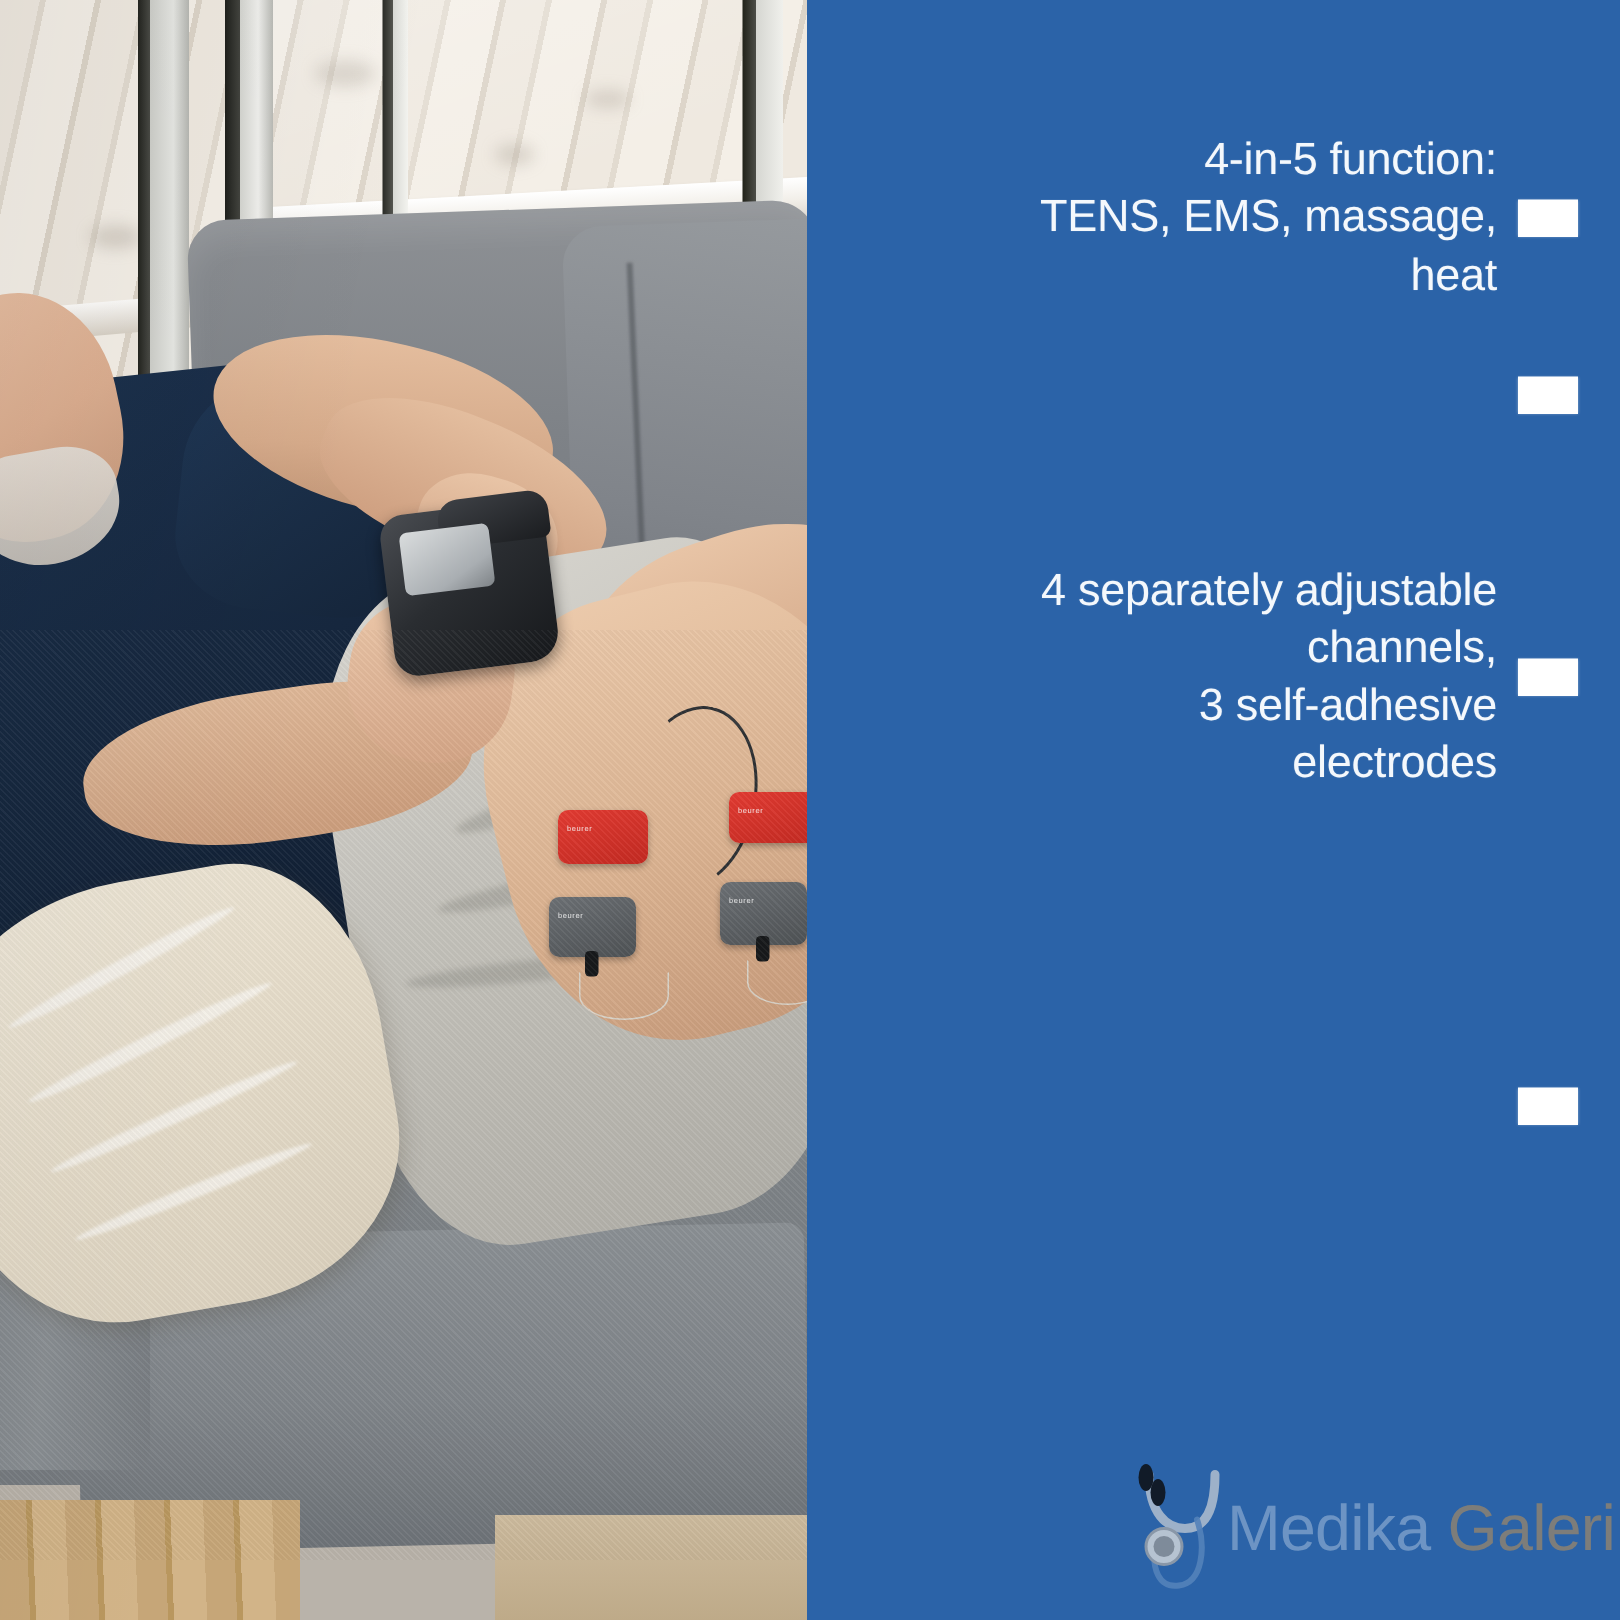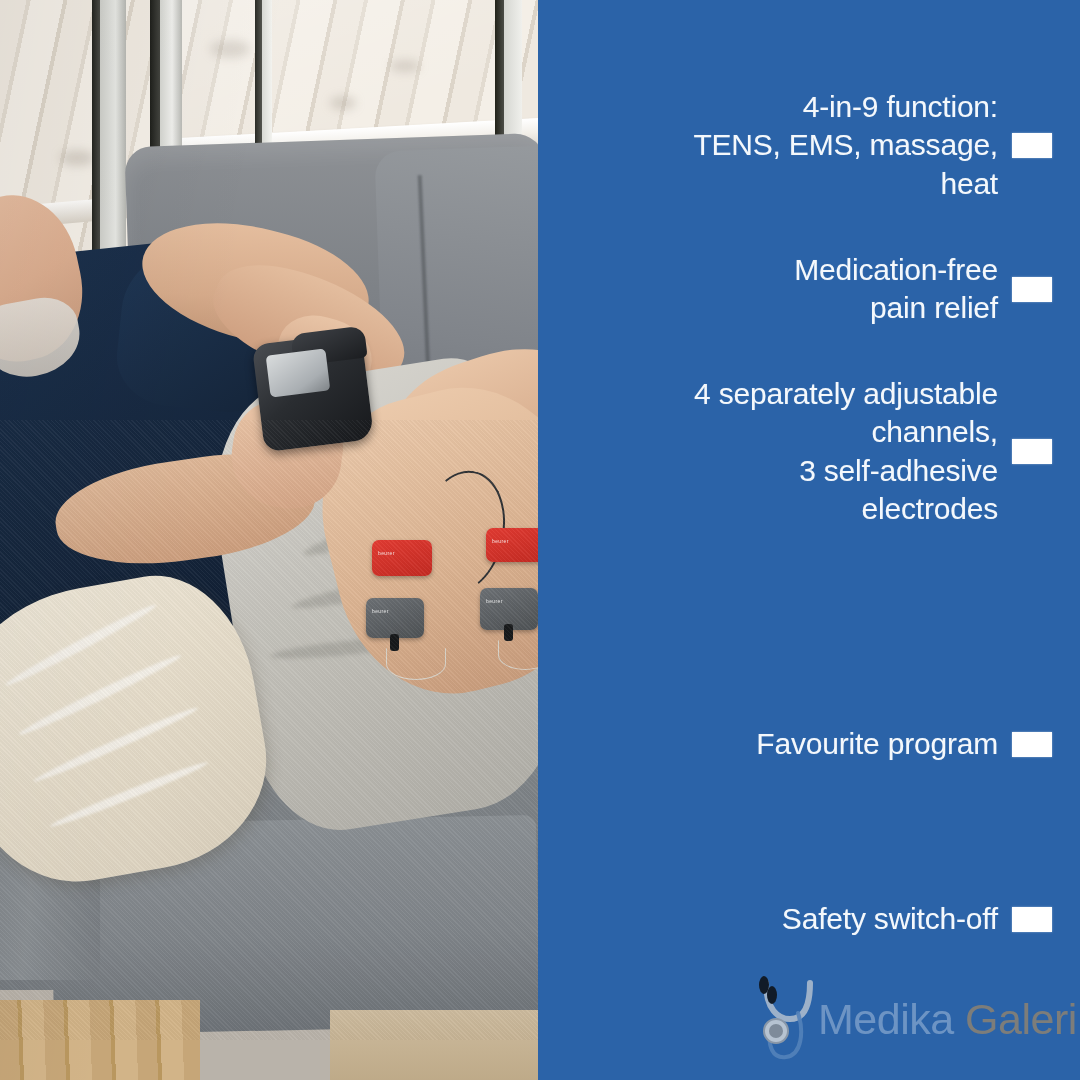--- a/index.html
+++ b/index.html
@@ -473,51 +473,44 @@
     <div class="pillow-ruffle" style="left:26px;top:740px;width:180px;height:9px;transform:rotate(-24deg);"></div>
     <div class="pillow-ruffle" style="left:44px;top:790px;width:170px;height:9px;transform:rotate(-22deg);"></div>
 
     <div class="sofa-texture"></div>
     <div class="photo-shade"></div>
   </div>
 
   <div class="info-pane">
 
     <div class="feature-row" style="top:88px;">
-      <div class="feature-text">4-in-9 function:
+      <div class="feature-text">4-in-5 function:
 TENS, EMS, massage,
 heat</div>
       <div class="feature-marker"></div>
     </div>
 
     <div class="feature-row" style="top:251px;">
-      <div class="feature-text">Medication-free
-pain relief</div>
       <div class="feature-marker"></div>
     </div>
 
     <div class="feature-row" style="top:375px;">
       <div class="feature-text">4 separately adjustable
 channels,
 3 self-adhesive
 electrodes</div>
       <div class="feature-marker"></div>
     </div>
 
 
     <div class="feature-row" style="top:725px;">
-      <div class="feature-text">Favourite program</div>
       <div class="feature-marker"></div>
     </div>
 
 
-    <div class="feature-row" style="top:900px;">
-      <div class="feature-text">Safety switch-off</div>
-      <div class="feature-marker"></div>
-    </div>
   </div>
 
   <div class="watermark">
     <div class="steth">
       <svg viewBox="0 0 72 100" width="72" height="100" aria-hidden="true">
         <path d="M14 14 C14 40, 26 50, 38 50 C50 50, 58 40, 58 14" fill="none" stroke="#c9cfd6" stroke-width="6" stroke-linecap="round" opacity="0.85"></path>
         <ellipse cx="12" cy="16" rx="5" ry="9" fill="#0d0f12"></ellipse>
         <ellipse cx="20" cy="26" rx="5" ry="9" fill="#0d0f12"></ellipse>
         <path d="M46 44 C52 62, 50 86, 34 88 C20 90, 16 76, 18 62" fill="none" stroke="#5b87bd" stroke-width="4" stroke-linecap="round" opacity="0.9"></path>
         <circle cx="24" cy="62" r="12" fill="#cfd4d9" stroke="#9aa1a8" stroke-width="2"></circle>

